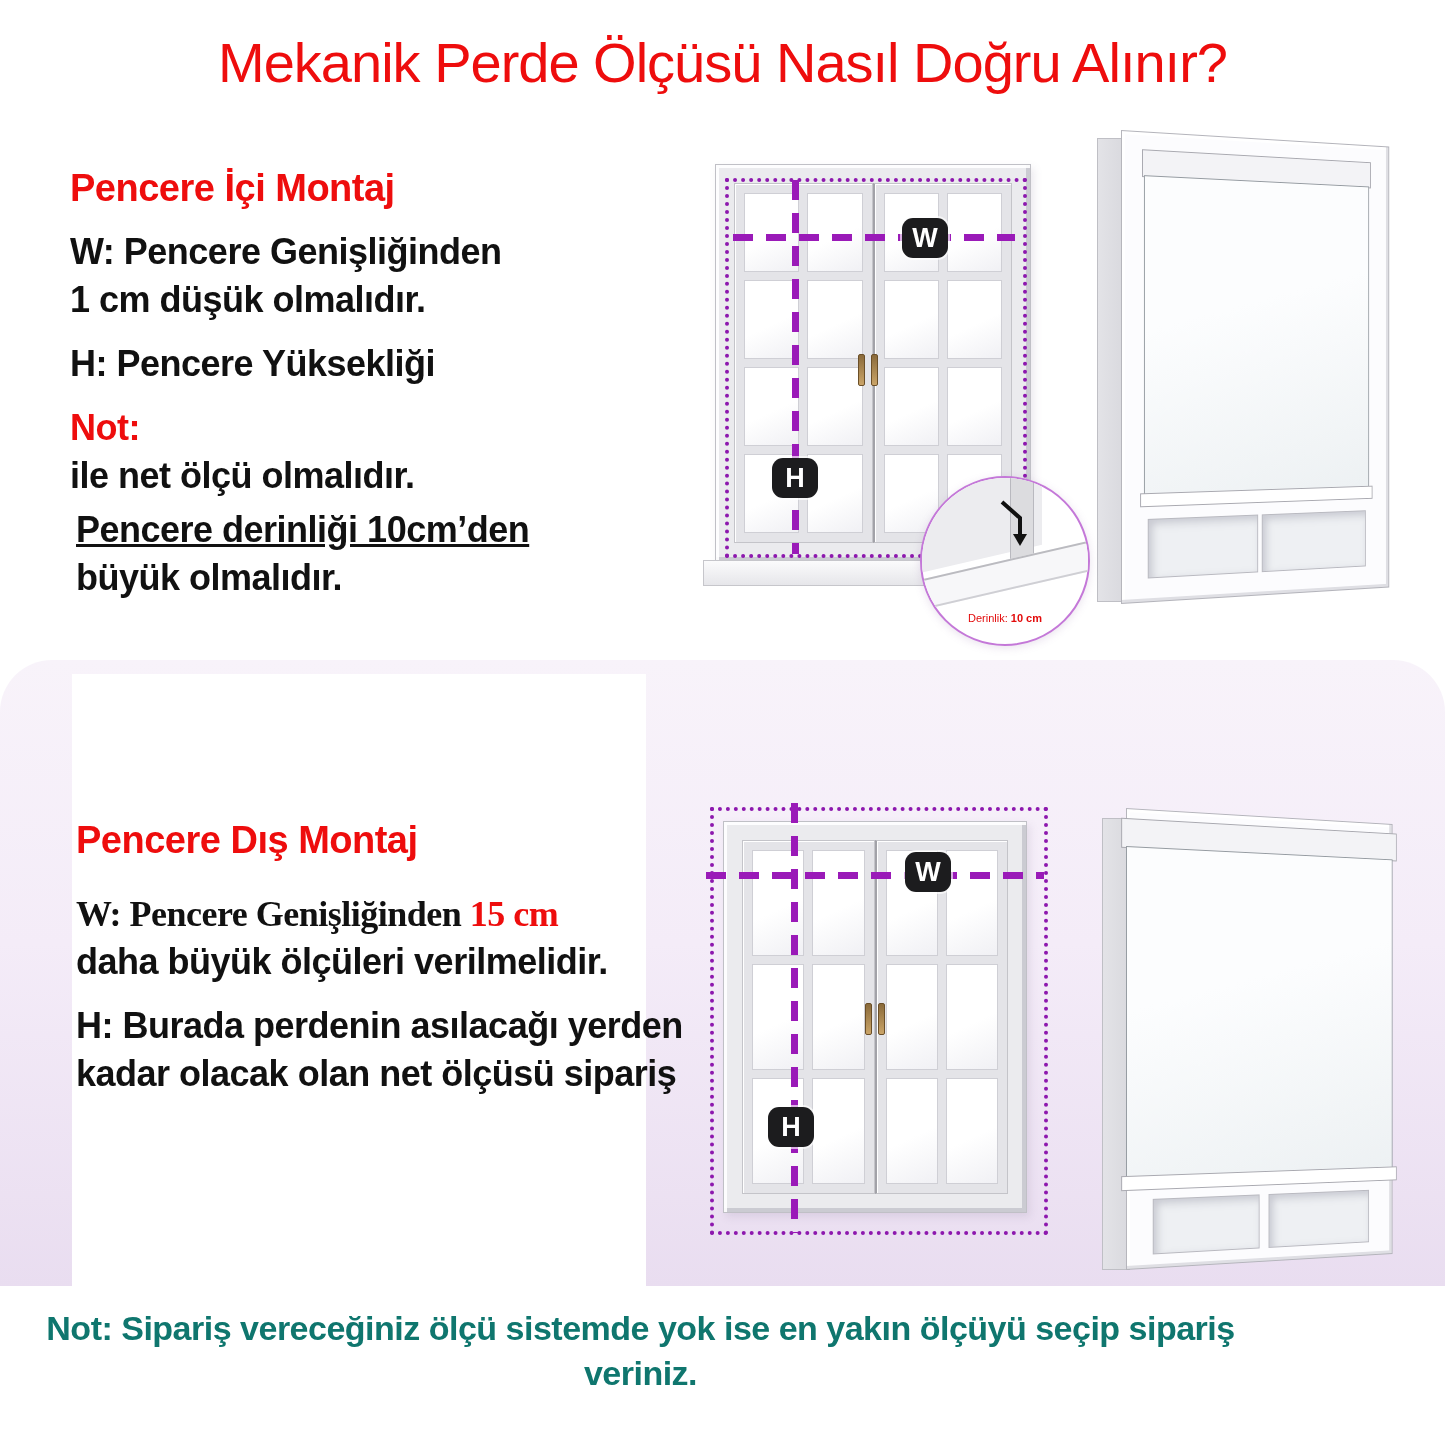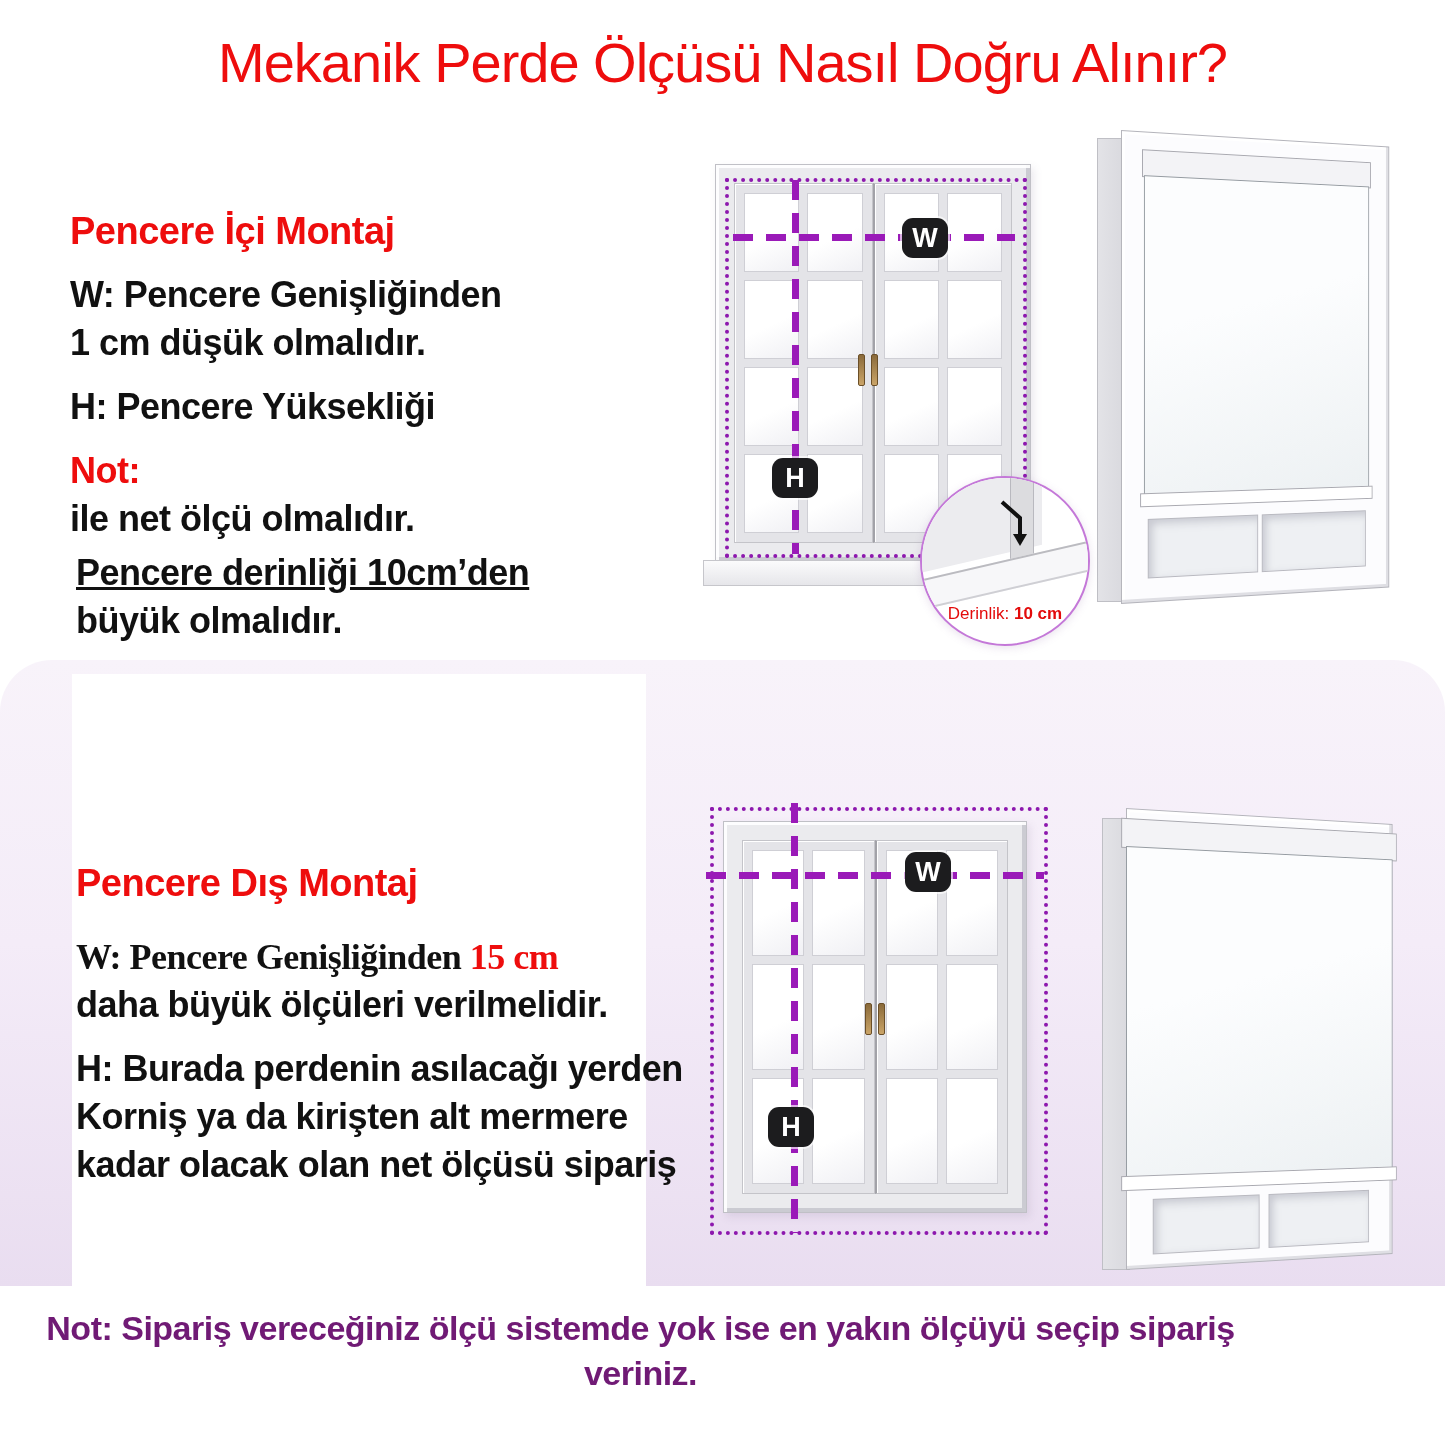--- a/index.html
+++ b/index.html
@@ -17,27 +17,27 @@
   }
   .left-panel{position:absolute;left:72px;top:674px;width:574px;height:614px;background:#ffffff;}
   .bottom-strip{position:absolute;left:0;top:1286px;width:1445px;height:159px;background:#ffffff;}
   
   .title{
     position:absolute;left:0;top:30px;width:1445px;text-align:center;
     font-size:56px;font-weight:400;color:#ee0d0d;letter-spacing:-1px;
   }
   .tblock{position:absolute;z-index:6;}
   .ln{font-size:36px;font-weight:700;color:#111;line-height:48px;letter-spacing:-0.5px;white-space:nowrap;}
-  .hdr{font-size:38px;font-weight:700;color:#ee0d0d;line-height:48px;margin-top:43px;}
+  .hdr{font-size:38px;font-weight:700;color:#ee0d0d;line-height:48px;}
   .red{color:#ee0d0d;}
   .gap{margin-top:16px;}
   .gap-sm{margin-top:6px;text-decoration:underline;}
   .footer{
     position:absolute;left:0;top:1306px;width:1281px;text-align:center;z-index:6;
-    font-size:34px;font-weight:700;color:#701a75;line-height:45px;letter-spacing:-0.5px;
+    font-size:34px;font-weight:700;color:#0f766e;line-height:45px;letter-spacing:-0.5px;
   }
   
   .window{position:absolute;z-index:2;}
   .win-frame{
     position:absolute;background:#ebebee;border:1px solid #c0c0c6;
     box-shadow:inset 3px 3px 0 rgba(255,255,255,.9), inset -4px -4px 0 rgba(165,165,175,.45), 3px 4px 8px rgba(120,110,140,.15);
   }
   .doors{position:absolute;inset:18px;display:flex;background:#d8d8dc;}
   .door{flex:1;display:grid;gap:8px;background:#e4e4e8;padding:9px;border:1px solid #c4c4c9;box-shadow:inset 1px 1px 0 #fff;}
   .door+.door{border-left:2px solid #a2a2a8;}
@@ -57,21 +57,21 @@
   .handle{width:5px;height:30px;background:linear-gradient(#8a6a3a,#caa468);border:1px solid #6b4f28;border-radius:2px;}
   
   .circle{
     position:absolute;width:166px;height:166px;border-radius:50%;
     background:#ffffff;border:2px solid #c478d8;overflow:hidden;z-index:5;
     box-shadow:0 2px 8px rgba(140,100,160,.18);
   }
   .circ-wall{position:absolute;left:-30px;top:-26px;width:150px;height:110px;background:#ececef;transform:skewY(-13deg);}
   .circ-jamb{position:absolute;left:88px;top:-10px;width:22px;height:92px;background:#dcdcdf;border:1px solid #b9b9bf;transform:skewY(-6deg);}
   .circ-sill{position:absolute;left:-20px;top:82px;width:210px;height:26px;background:#f7f7f9;border-top:2px solid #bbbbc0;border-bottom:2px solid #cfcfd4;transform:rotate(-13deg);}
-  .circ-label{position:absolute;left:0;right:0;bottom:20px;text-align:center;font-size:17px;color:#e30b0b;z-index:2;}
+  .circ-label{position:absolute;left:0;right:0;bottom:20px;text-align:center;font-size:11px;color:#e30b0b;z-index:2;}
   .circ-label b{font-weight:700;}
   
   .blind{position:absolute;z-index:2;}
   .bdepth{position:absolute;background:linear-gradient(90deg,#e3e3e7,#d9d9de);border:1px solid #bfbfc5;}
   .b3d{position:absolute;transform-origin:left center;}
   .bwall{position:absolute;inset:0;background:#fcfcfe;border:1px solid #b4b4bb;box-shadow:inset -3px -3px 0 rgba(170,170,180,.35), inset 3px 3px 0 #ffffff;}
   .bhole{position:absolute;background:#eef0f3;border:1px solid #b9b9c0;box-shadow:inset 4px 4px 8px rgba(130,130,145,.35);}
   .brail{position:absolute;background:#f3f3f6;border:1px solid #a9a9b0;}
   .bshade{position:absolute;background:linear-gradient(165deg,#fcfdfe 40%,#edf1f3);border:1px solid #959ba1;}
 </style>
@@ -153,21 +153,20 @@
     <div class="bhole" style="left:28px;top:390px;width:118px;height:58px;"></div>
     <div class="bhole" style="right:28px;top:390px;width:118px;height:58px;"></div>
   </div>
 </div>
 
 <div class="tblock" style="left:76px;top:816px;width:610px;">
   <div class="ln hdr">Pencere Dış Montaj</div>
   <div class="ln" style="margin-top:26px;font-family:Liberation Serif, serif;"><span>W: Pencere Genişliğinden </span><span class="red">15 cm</span></div>
   <div class="ln">daha büyük ölçüleri verilmelidir.</div>
   <div class="ln gap">H: Burada perdenin asılacağı yerden</div>
-  <div class="ln">Korniş ya da kirişten alt mermere</div>
   <div class="ln">kadar olacak olan net ölçüsü sipariş</div>
 </div>
 
 <div class="window" style="left:703px;top:795px;width:350px;height:482px;">
   <div class="win-frame" style="left:20px;top:26px;width:302px;height:390px;">
     <div class="doors">
       <div class="door rows3">
         <div class="pane"></div>
           <div class="pane"></div>
         <div class="pane"></div>

